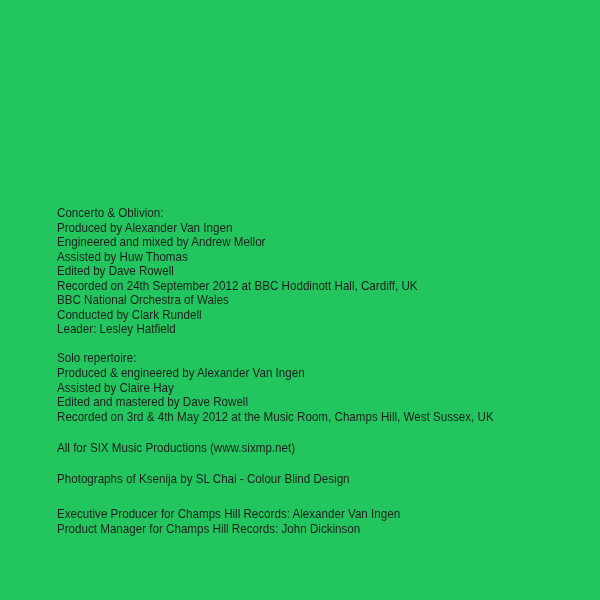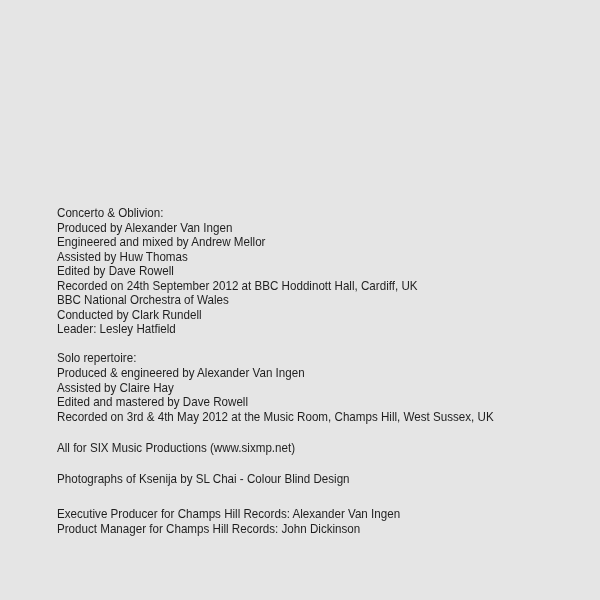--- a/index.html
+++ b/index.html
@@ -4,21 +4,21 @@
 <style>
   html, body {
     margin: 0;
     padding: 0;
     background: #ffffff;
   }
   .page {
     position: relative;
     width: 600px;
     height: 600px;
-    background: #e5e5e5;
+    background: #22c55e;
     overflow: hidden;
   }
   .credits {
     position: absolute;
     left: 57px;
     top: 206px;
     width: 620px;
     font-family: "Liberation Sans", sans-serif;
     font-size: 13.5px;
     line-height: 14.55px;

